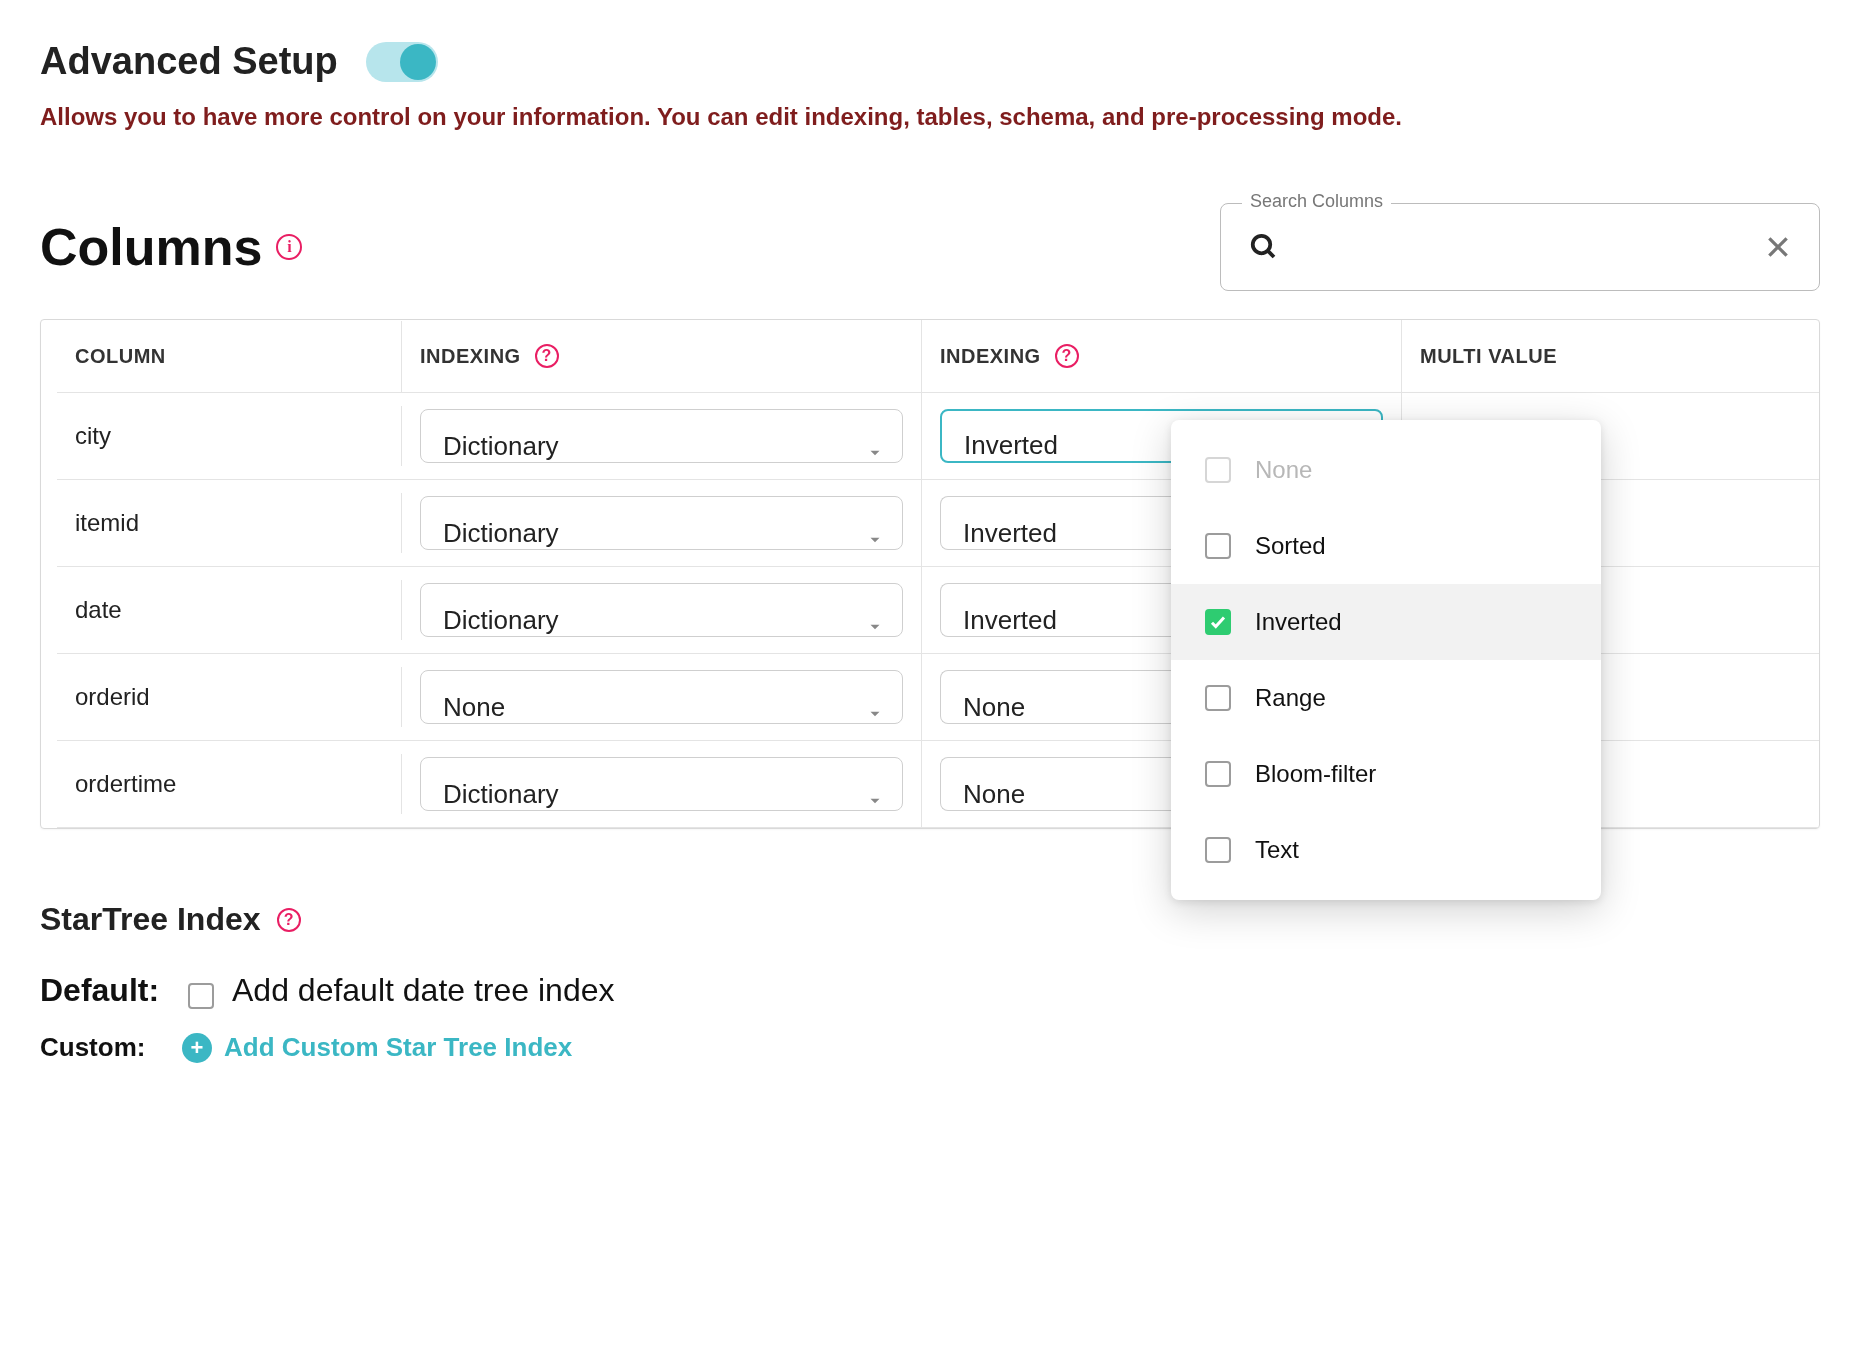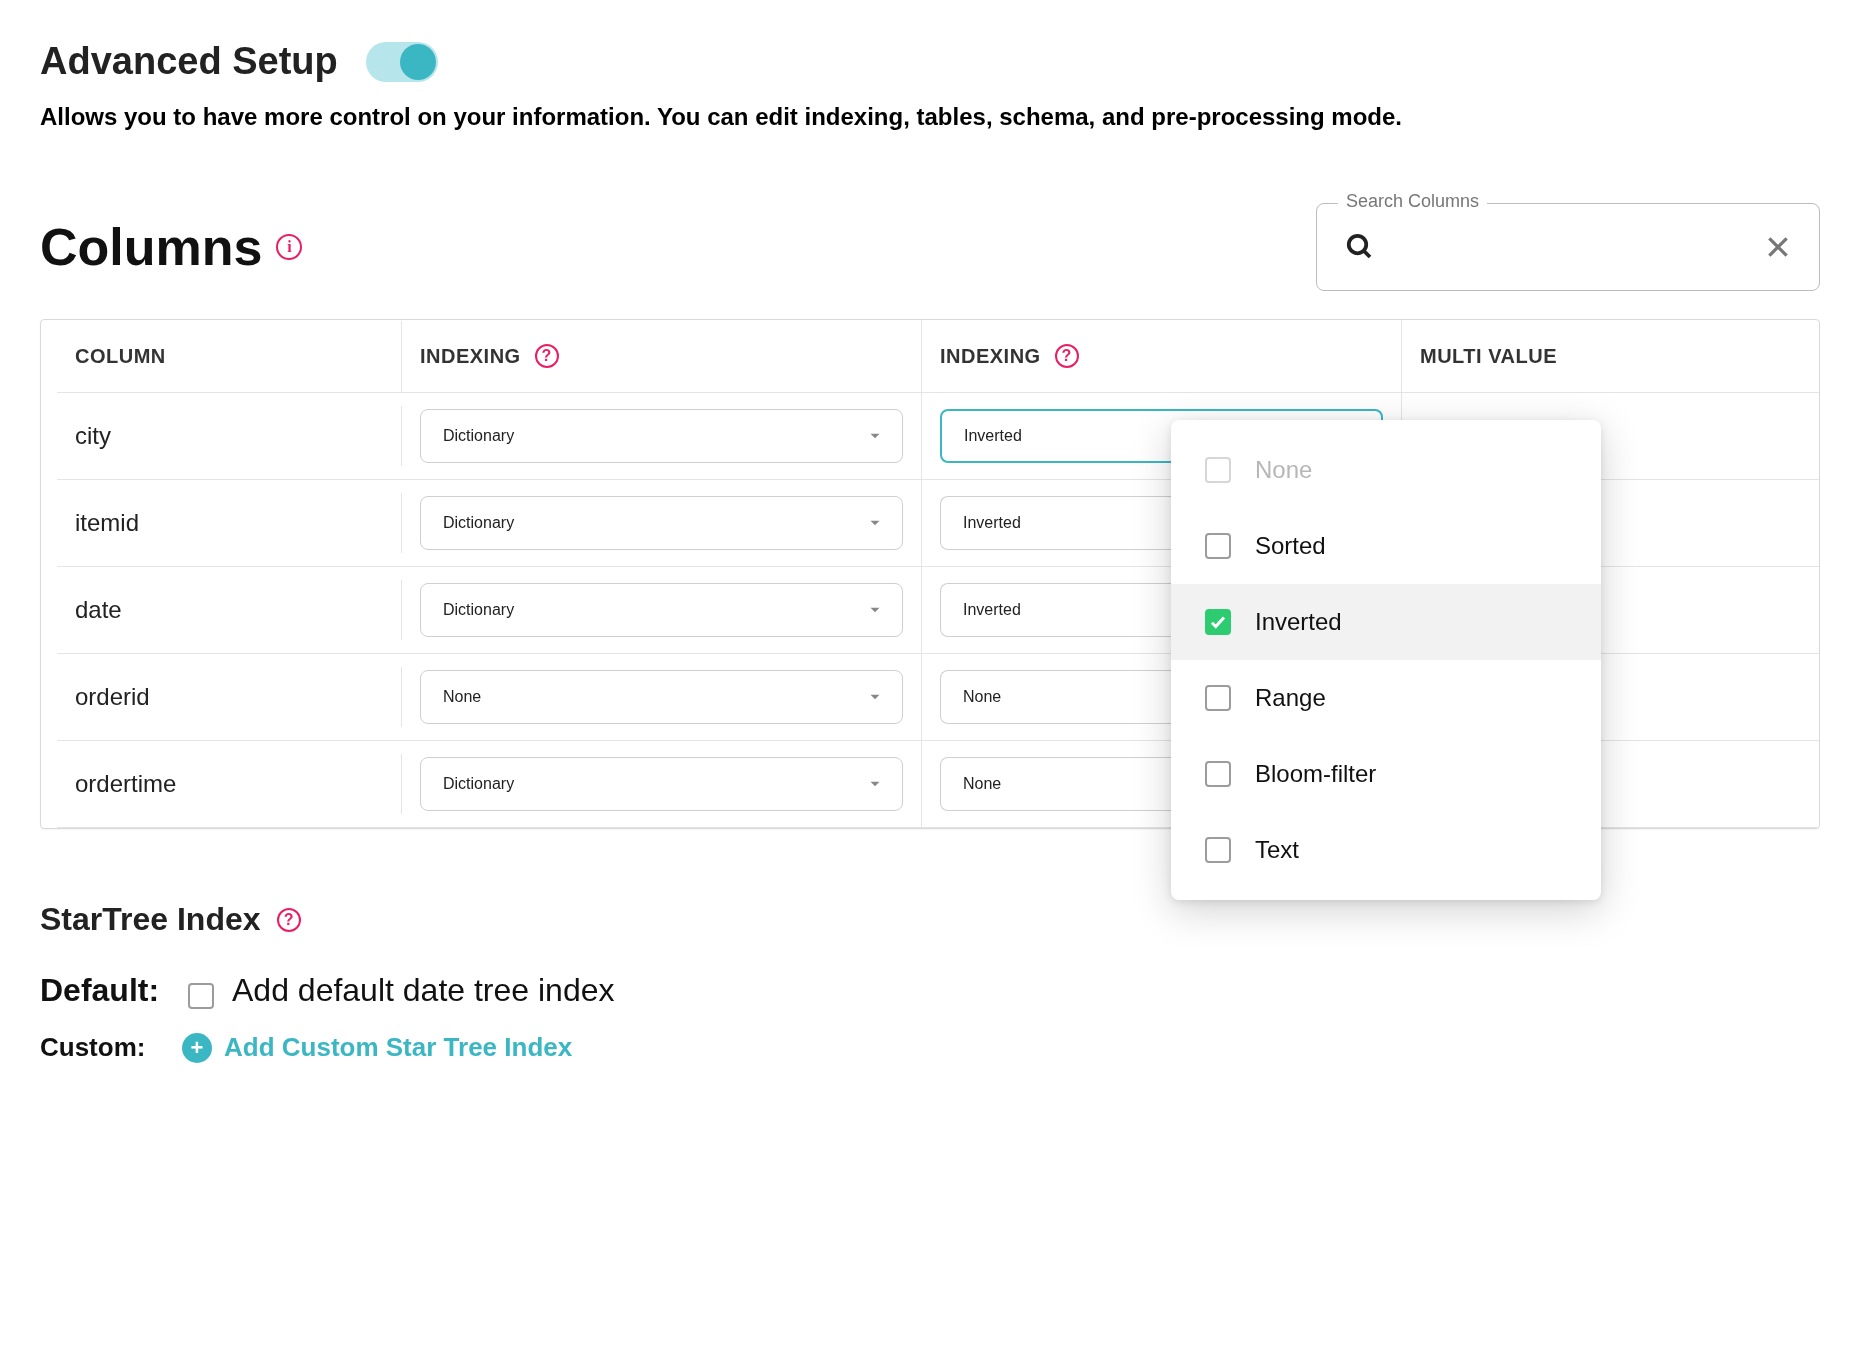--- a/index.html
+++ b/index.html
@@ -33,21 +33,21 @@
     position: absolute;
     right: 2px;
     top: 2px;
     width: 36px;
     height: 36px;
     border-radius: 50%;
     background: #3bb7c4;
   }
   .subtext {
     font-size: 24px;
-    color: #000000;
+    color: #7f1d1d;
     font-weight: 600;
     margin-bottom: 70px;
     line-height: 1.35;
   }
   .columns-row {
     display: flex;
     justify-content: space-between;
     align-items: center;
     margin-bottom: 28px;
   }
@@ -81,21 +81,21 @@
     border-radius: 50%;
     display: inline-flex;
     align-items: center;
     justify-content: center;
     color: #e91e63;
     font-weight: 800;
     font-size: 16px;
   }
   .search-wrap {
     position: relative;
-    width: 504px;
+    width: 600px;
     margin-left: 37px;
   }
   .search-legend {
     position: absolute;
     top: -12px;
     left: 22px;
     background: #fff;
     padding: 0 8px;
     font-size: 18px;
     color: #777;
@@ -152,26 +152,26 @@
     display: flex;
     align-items: center;
   }
   .td:last-child { border-right: none; }
   .select {
     width: 100%;
     border: 1.5px solid #cfcfcf;
     border-radius: 8px;
     height: 54px;
     display: flex;
-    align-items: center;
+    align-items: flex-end;
     justify-content: space-between;
     padding: 0 18px 0 22px;
     background: #fff;
     cursor: pointer;
-    font-size: 16px;
+    font-size: 26px;
   }
   .select.active {
     border: 2.5px solid #3bb7c4;
   }
   .select.truncated {
     border-right: none;
     border-top-right-radius: 0;
     border-bottom-right-radius: 0;
     padding-right: 0;
   }

